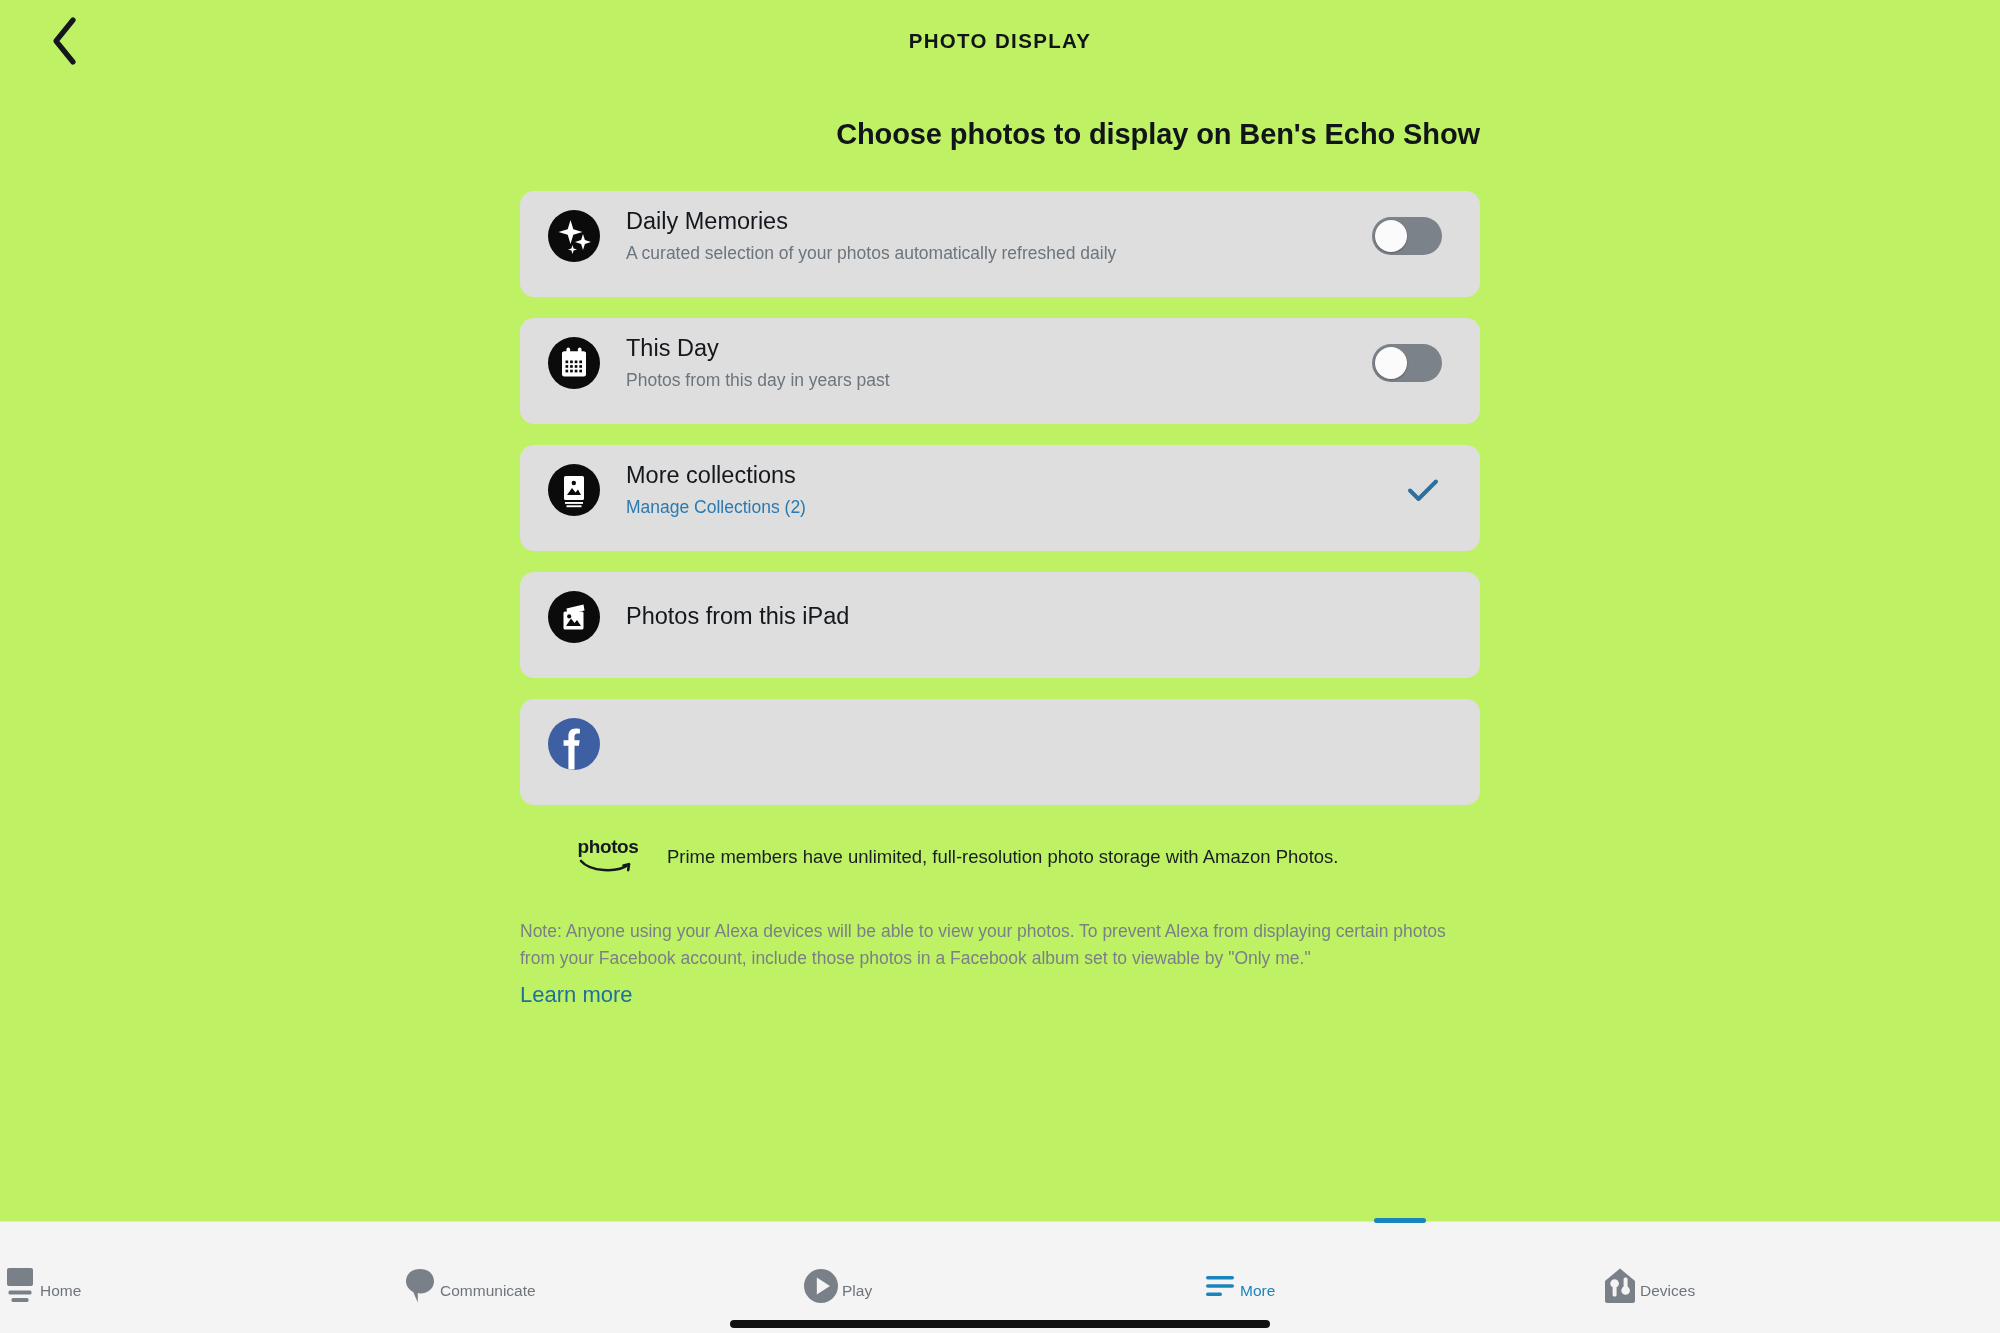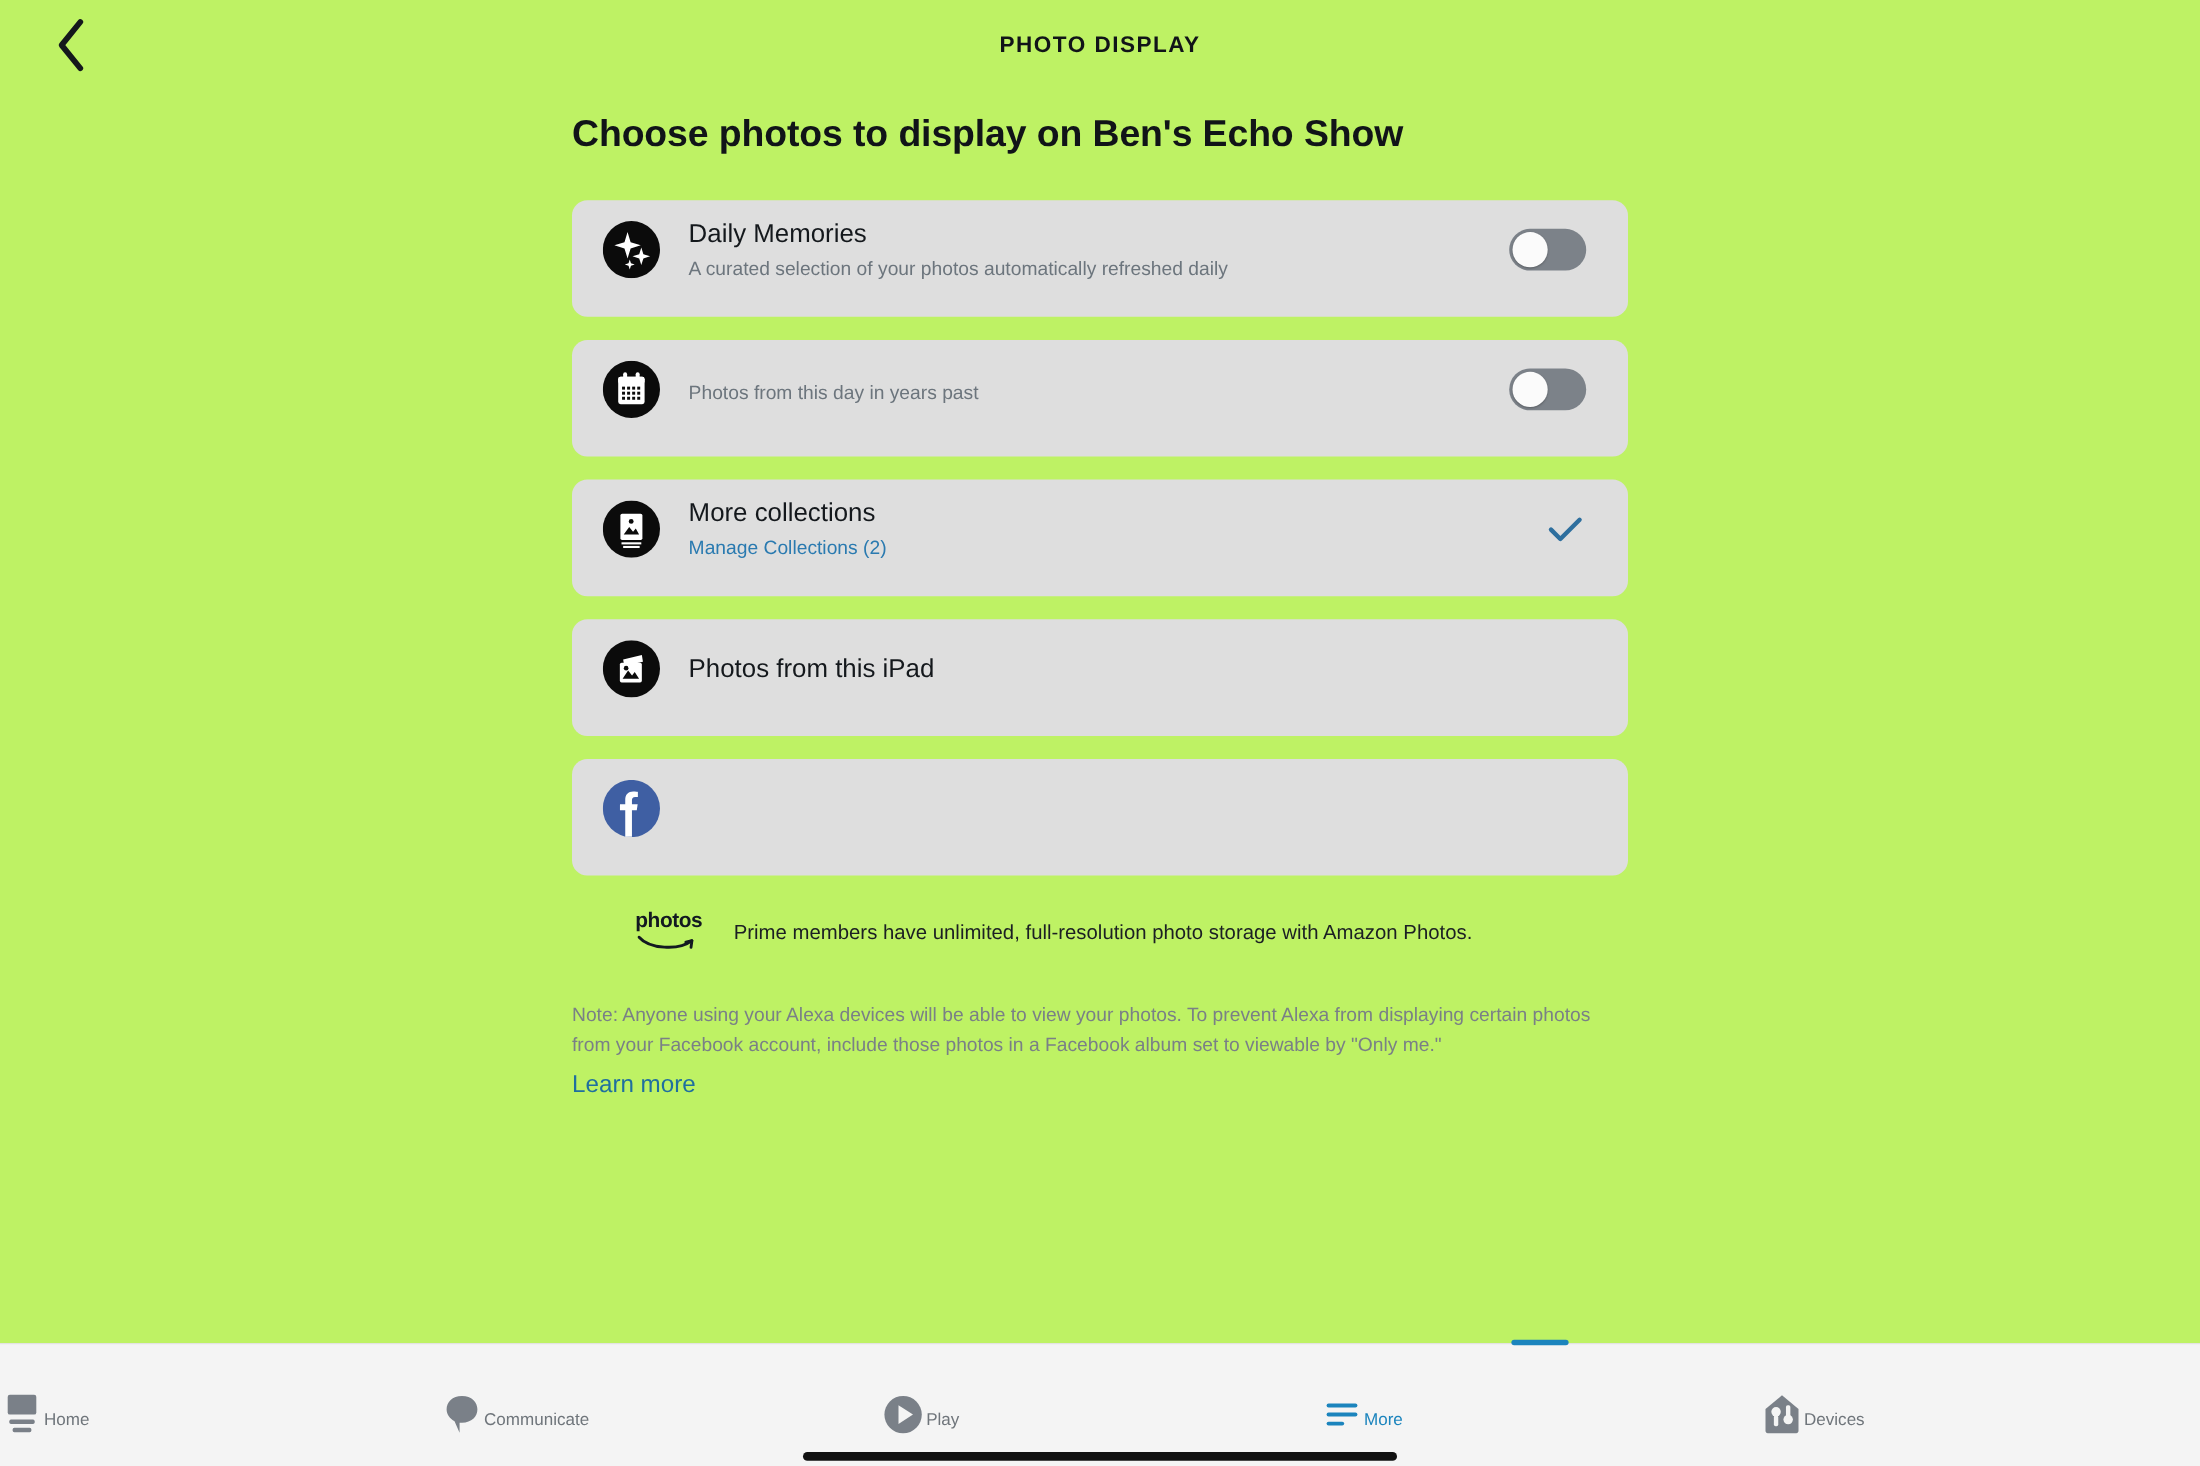--- a/index.html
+++ b/index.html
@@ -50,25 +50,26 @@
     overflow: hidden;
     padding: 0 0 0 0;
   }
   .inner {
     width: 960px;
     margin: 0 auto;
     padding-left: 0;
   }
 
   .page-heading {
-    font-size: 34px;
+    font-size: 29px;
     font-weight: 700;
     color: #111418;
-    margin: 21px 0 0 0;
+    margin: 36px 0 0 0;
     letter-spacing: -0.1px;
+    text-align: right;
   }
 
   .cards { margin-top: 40px; }
 
   .card {
     background: #dedede;
     border-radius: 14px;
     height: 106px;
     margin-bottom: 21px;
     display: flex;
@@ -270,20 +271,21 @@
                 <rect x="26.7" y="28.1" width="2.7" height="2.7"></rect>
                   <rect x="31.3" y="28.1" width="2.7" height="2.7"></rect>
                 <rect x="17.5" y="32.7" width="2.7" height="2.7"></rect>
                   <rect x="22.1" y="32.7" width="2.7" height="2.7"></rect>
                 <rect x="26.7" y="32.7" width="2.7" height="2.7"></rect>
                   <rect x="31.3" y="32.7" width="2.7" height="2.7"></rect>
               </g>
             </svg>
           </div>
           <div class="card-body">
+            <div class="card-title">This Day</div>
             <div class="card-sub">Photos from this day in years past</div>
           </div>
           <div class="card-right">
             <div class="toggle">
               <div class="knob"></div>
             </div>
           </div>
         </div>
 
         <div class="card">

